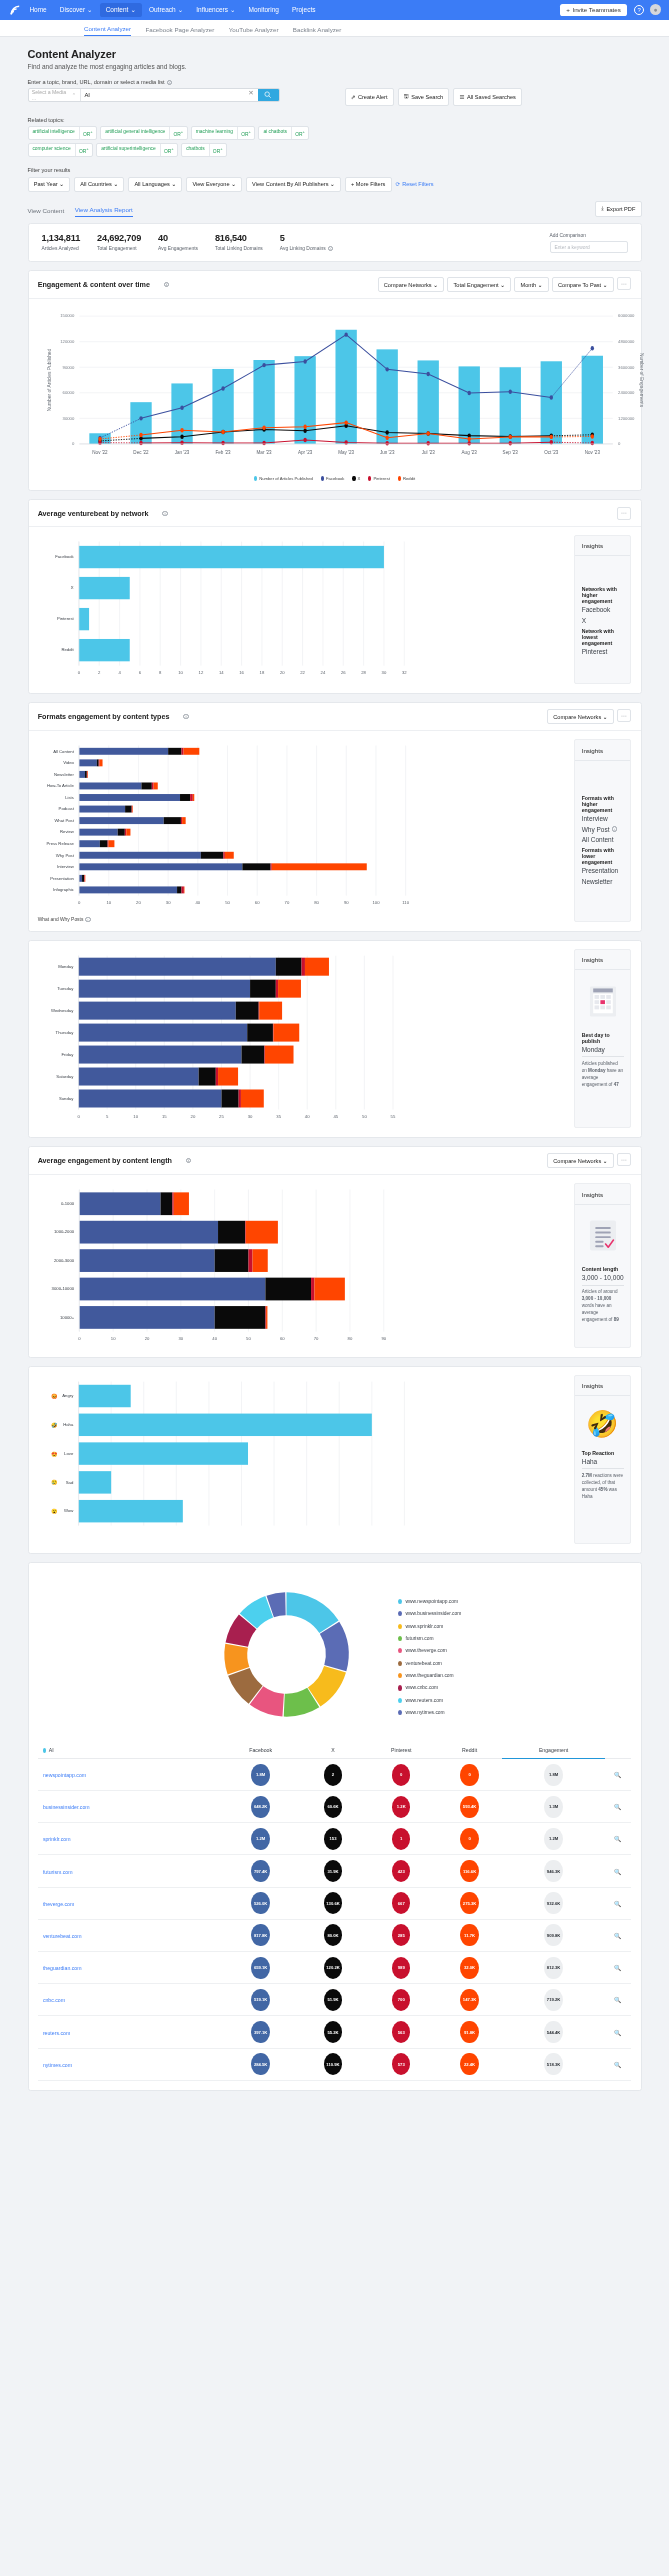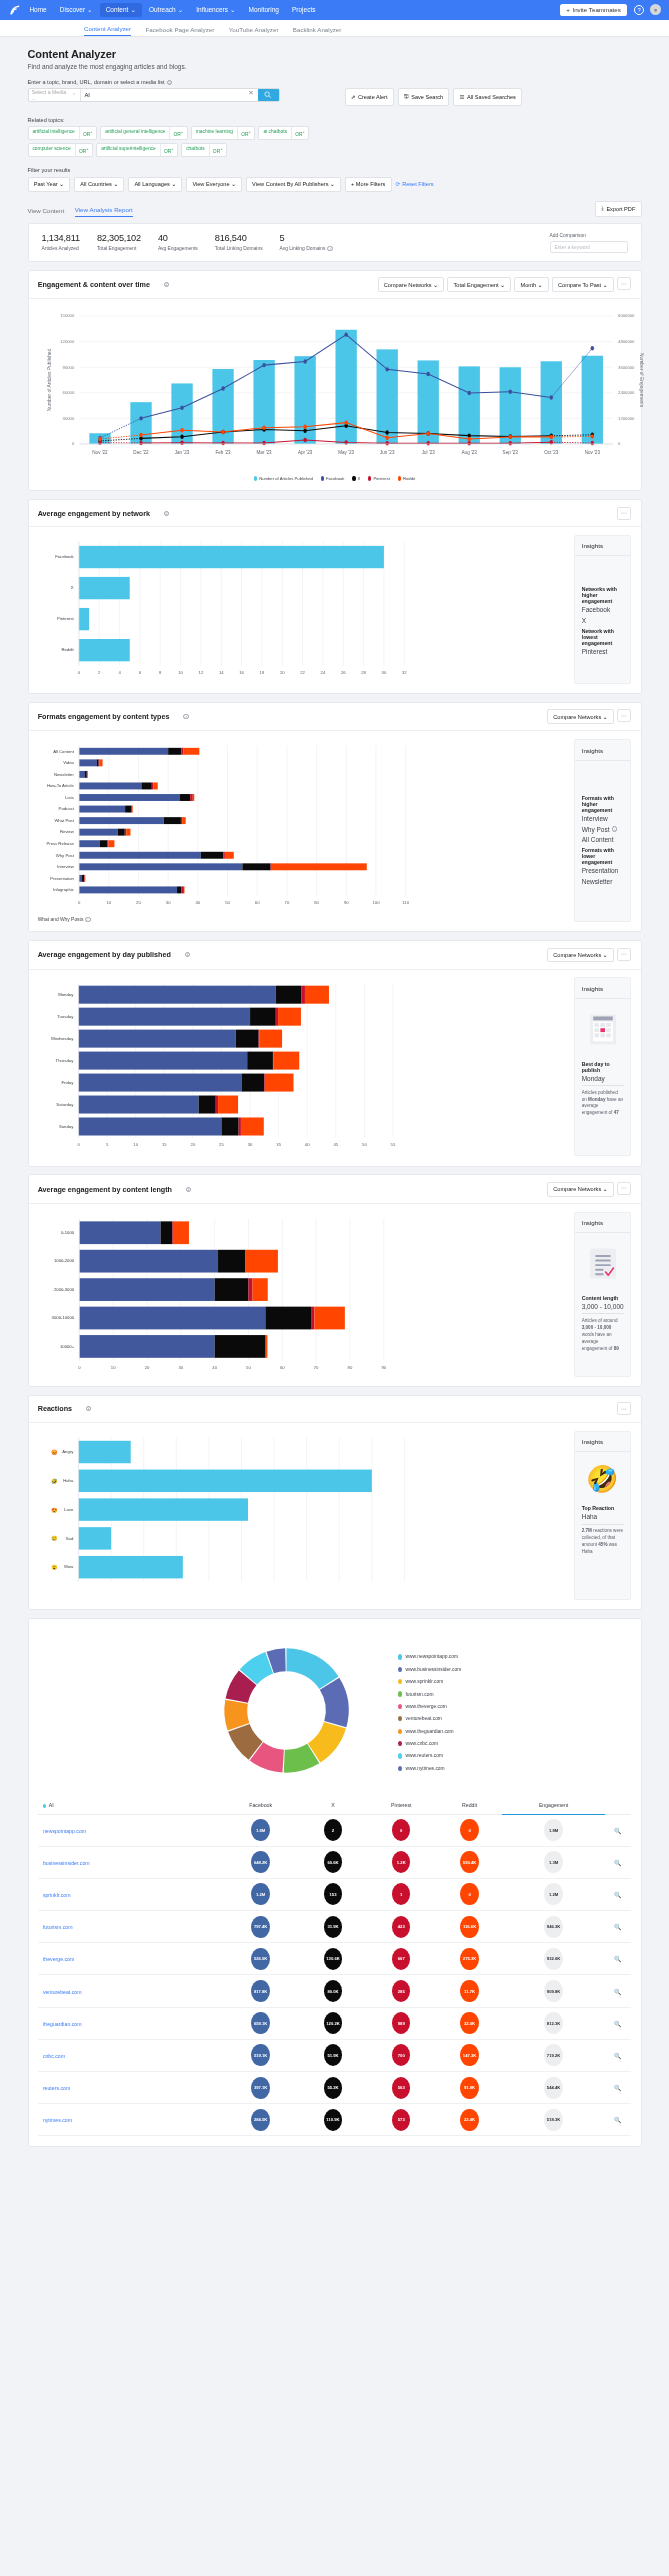--- a/index.html
+++ b/index.html
@@ -48,21 +48,21 @@
   .reset { color:#3b7cf6; font-size:5.6px; display:flex; align-items:center; gap:2px; cursor:pointer;}
   
   .viewtabs { display:flex; align-items:flex-end; gap:10.5px; margin-top:9.2px; }
   .vtab { font-size:6.2px; color:#6d737c; padding-bottom:2.6px; cursor:pointer;}
   .vtab.active { color:#3b7cf6; border-bottom:1.3px solid #3b7cf6;}
   .vt-spacer{flex:1;}
   
   .card { background:#fff; border:0.7px solid #e5e8ec; border-radius:2.6px; margin-top:6.5px; }
   .kpi-row { display:flex; align-items:flex-start; padding:9.2px 13px 7.8px; gap:0;}
   .kpi { margin-right:17px;}
-  .kpi-v { font-size:9.2px; font-weight:normal; letter-spacing:-0.2px;}
+  .kpi-v { font-size:9.2px; font-weight:bold; letter-spacing:-0.2px;}
   .kpi-l { font-size:4.9px; color:#5c626b; margin-top:2.6px; display:flex; gap:2px; align-items:center;}
   .addcmp { margin-left:auto; }
   .addcmp-l { font-size:4.9px; color:#5c626b; margin-bottom:2.6px;}
   .addcmp-i { border:0.7px solid #dfe3e8; border-radius:2px; width:78px; height:12.4px; font-size:4.9px; color:#b6bac0; display:flex; align-items:center; padding:0 3.9px;}
   
   .panel { background:#fff; border:0.7px solid #e5e8ec; border-radius:2.6px; margin-top:7.8px;}
   .panel-hd { display:flex; align-items:center; padding:6.5px 9.2px; border-bottom:0.7px solid #edeff2;}
   .panel-t { font-size:7.2px; font-weight:bold; display:flex; align-items:center; gap:14px;}
   .hd-ctrls { margin-left:auto; display:flex; gap:3.3px;}
   .dots { width:14.4px; height:13px; border:0.7px solid #dfe3e8; border-radius:2px; display:flex; align-items:center; justify-content:center; color:#8a9098; font-size:5.9px; cursor:pointer; letter-spacing:0.3px;}
@@ -247,21 +247,21 @@
 
   <div class="card">
     <div class="kpi-row">
       <div class="kpi">
         <div class="kpi-v">1,134,811</div>
         <div class="kpi-l">
             <span>Articles Analyzed</span>
           </div>
       </div>
       <div class="kpi">
-        <div class="kpi-v">82,305,102</div>
+        <div class="kpi-v">24,692,709</div>
         <div class="kpi-l">
             <span>Total Engagement</span>
           </div>
       </div>
       <div class="kpi">
         <div class="kpi-v">40</div>
         <div class="kpi-l">
             <span>Avg Engagements</span>
           </div>
       </div>
@@ -436,21 +436,21 @@
             <span class="dot" style="background:#ff4500"></span>
             <span>Reddit</span>
           </div>
       </div>
     </div>
   </div>
 
   <div class="panel">
     <div class="panel-hd">
       <div class="panel-t">
-          <span>Average engagement by network</span>
+          <span>Average venturebeat by network</span>
           <i class="info-i">i</i>
         </div>
       <div class="hd-ctrls">
           <div class="dots">⋯</div>
         </div>
     </div>
     <div class="panel-bd chart-wrap">
       <div class="chart-left">
         <svg id="svg-net" width="530" height="147" viewBox="0 0 810 225" style="font-size:11px">
             <line x1="62" y1="10" x2="62" y2="200" stroke="#eceef1" stroke-width="1"></line>
@@ -633,30 +633,20 @@
           <div class="ins-v">All Content</div>
           <div class="ins-h">Formats with lower engagement</div>
           <div class="ins-v">Presentation</div>
           <div class="ins-v">Newsletter</div>
         </div>
       </div>
     </div>
   </div>
 
   <div class="panel">
-    <div class="panel-hd">
-      <div class="panel-t">
-          <span>Average engagement by day published</span>
-          <i class="info-i">i</i>
-        </div>
-      <div class="hd-ctrls">
-        <div class="fbtn"><span>Compare Networks</span> ⌄</div>
-        <div class="dots">⋯</div>
-      </div>
-    </div>
     <div class="panel-bd chart-wrap">
       <div class="chart-left">
         <svg id="svg-day" width="530" height="177" viewBox="0 0 810 270" style="font-size:11px">
             <line x1="62" y1="10" x2="62" y2="245" stroke="#eceef1" stroke-width="1"></line>
             <text x="62" y="258" font-size="6.5" fill="#5c626b" font-family="Liberation Sans, sans-serif" text-anchor="middle">0</text>
             <line x1="105.68421052631578" y1="10" x2="105.68421052631578" y2="245" stroke="#eceef1" stroke-width="1"></line>
             <text x="105.68421052631578" y="258" font-size="6.5" fill="#5c626b" font-family="Liberation Sans, sans-serif" text-anchor="middle">5</text>
             <line x1="149.36842105263156" y1="10" x2="149.36842105263156" y2="245" stroke="#eceef1" stroke-width="1"></line>
             <text x="149.36842105263156" y="258" font-size="6.5" fill="#5c626b" font-family="Liberation Sans, sans-serif" text-anchor="middle">10</text>
             <line x1="193.05263157894737" y1="10" x2="193.05263157894737" y2="245" stroke="#eceef1" stroke-width="1"></line>
@@ -828,29 +818,20 @@
           <div class="ins-v ins-underline">3,000 - 10,000</div>
           <div class="ins-p">
             <span>Articles of around </span><b>3,000 - 10,000</b><span> words have an average engagement of </span><b>89</b>
           </div>
         </div>
       </div>
     </div>
   </div>
 
   <div class="panel">
-    <div class="panel-hd">
-      <div class="panel-t">
-          <span>Reactions</span>
-          <i class="info-i">i</i>
-        </div>
-      <div class="hd-ctrls">
-          <div class="dots">⋯</div>
-        </div>
-    </div>
     <div class="panel-bd chart-wrap">
       <div class="chart-left">
         <svg id="svg-react" width="530" height="167" viewBox="0 0 810 255" style="font-size:11px">
             <line x1="62" y1="10" x2="62" y2="230" stroke="#eceef1" stroke-width="1"></line>
             <line x1="111.80000000000001" y1="10" x2="111.80000000000001" y2="230" stroke="#eceef1" stroke-width="1"></line>
             <line x1="161.60000000000002" y1="10" x2="161.60000000000002" y2="230" stroke="#eceef1" stroke-width="1"></line>
             <line x1="211.4" y1="10" x2="211.4" y2="230" stroke="#eceef1" stroke-width="1"></line>
             <line x1="261.20000000000005" y1="10" x2="261.20000000000005" y2="230" stroke="#eceef1" stroke-width="1"></line>
             <line x1="311" y1="10" x2="311" y2="230" stroke="#eceef1" stroke-width="1"></line>
             <line x1="360.8" y1="10" x2="360.8" y2="230" stroke="#eceef1" stroke-width="1"></line>

